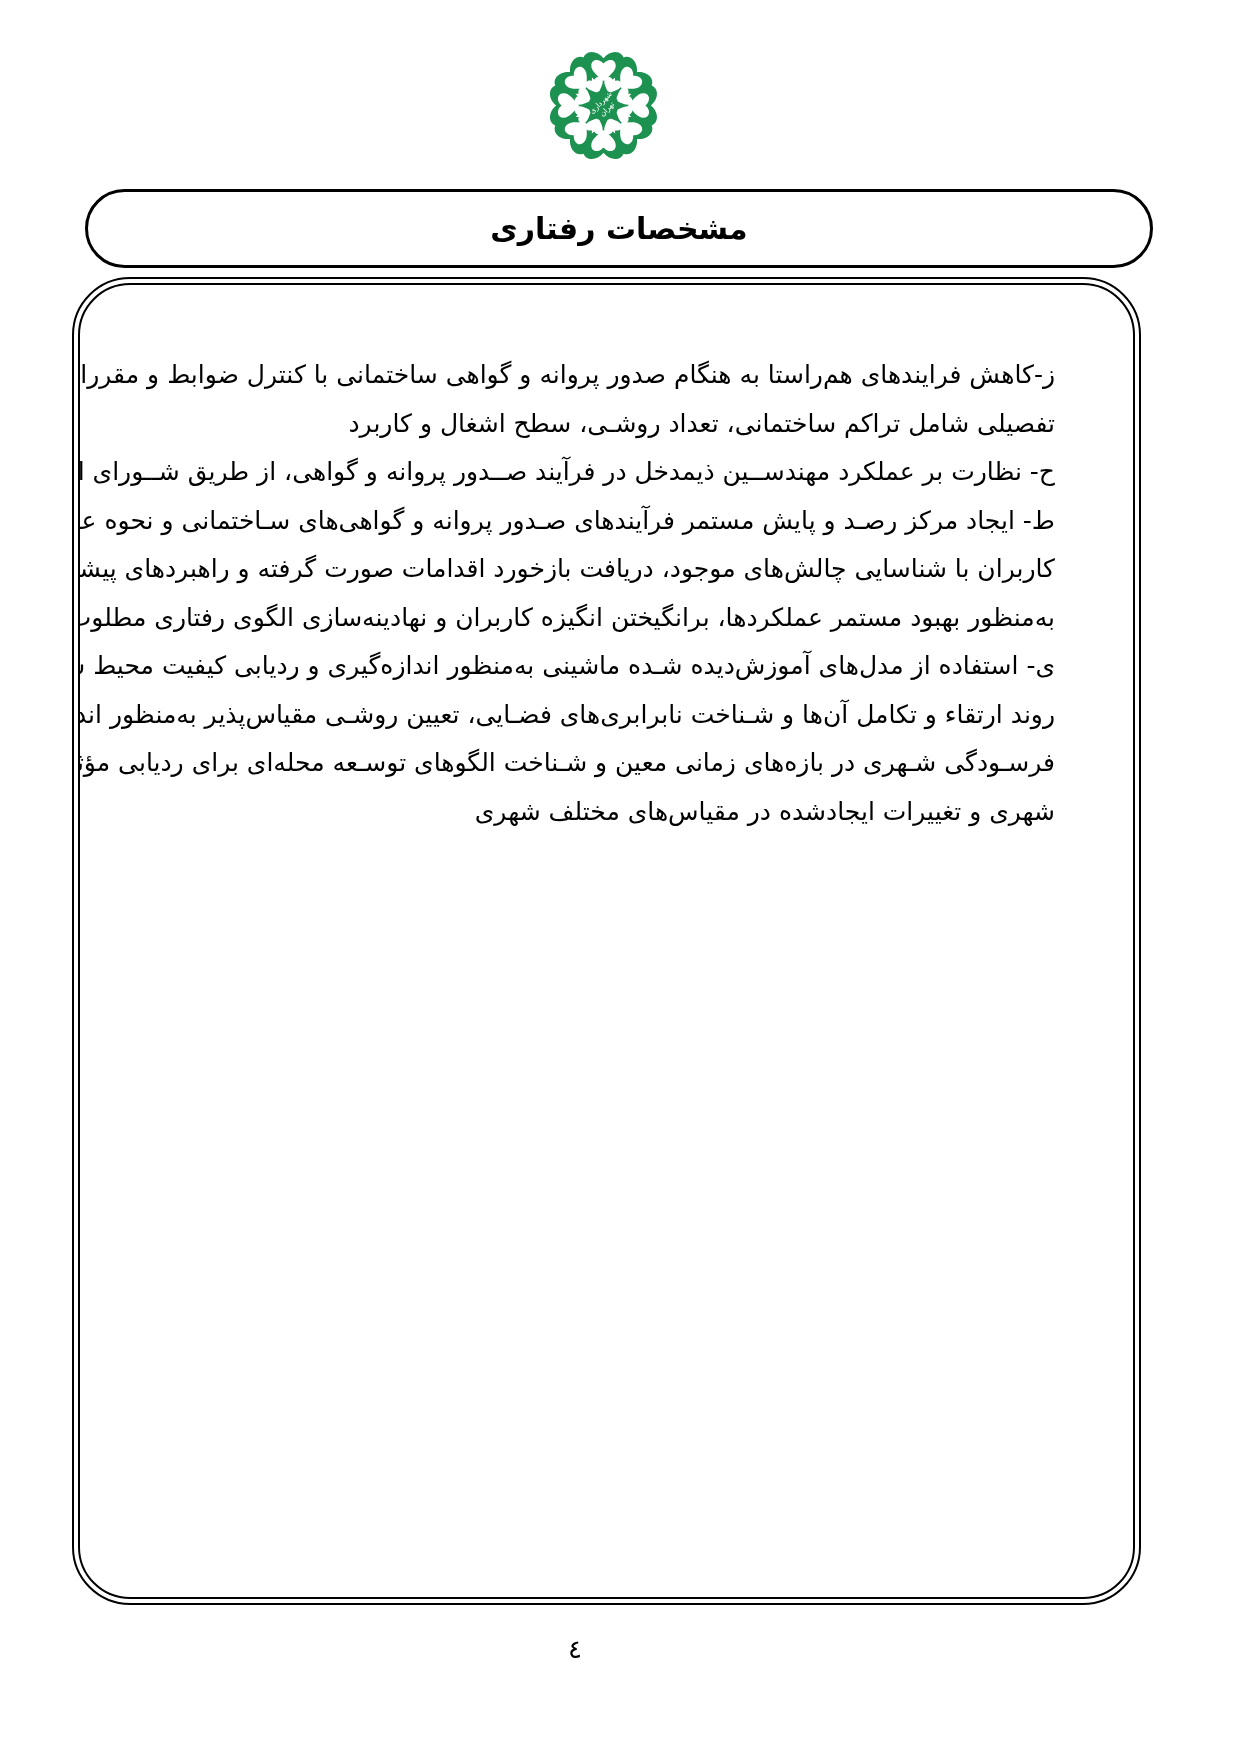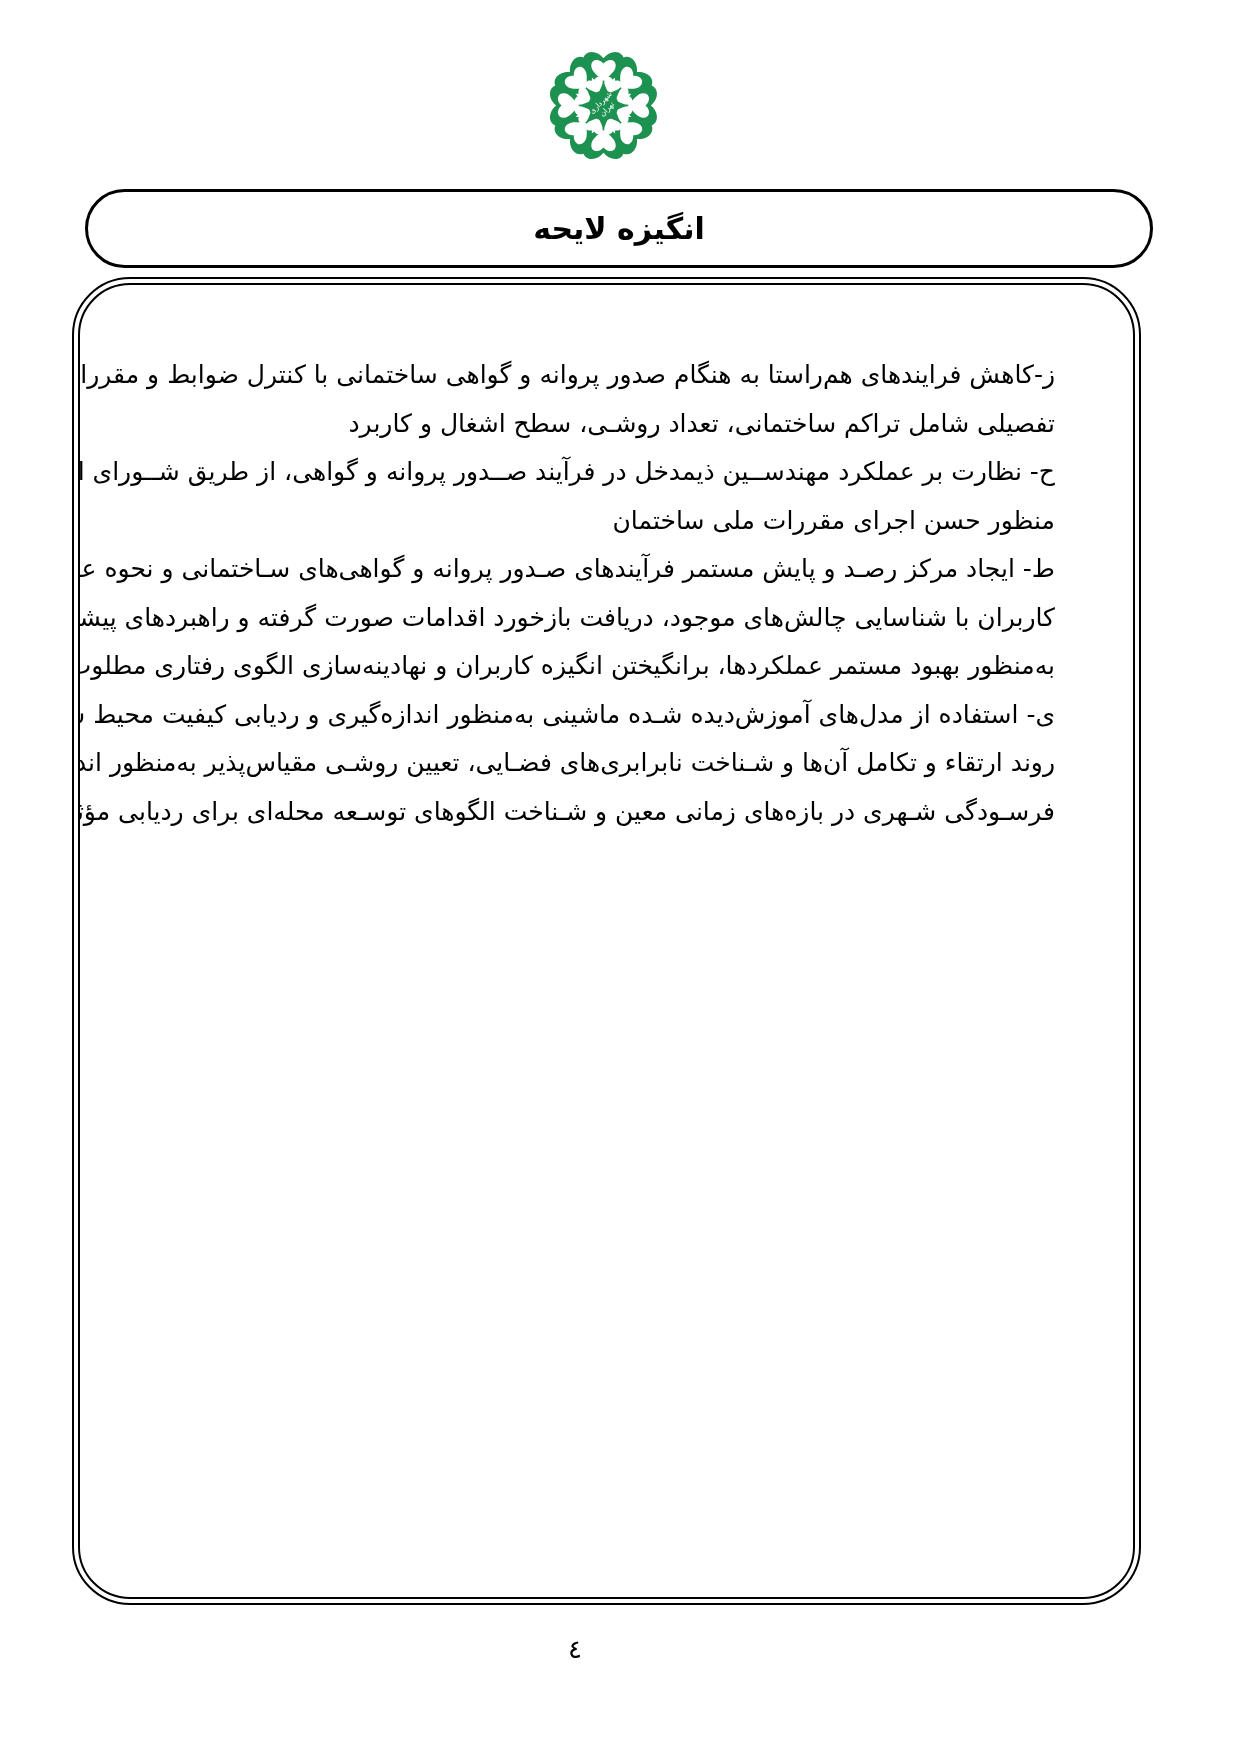--- a/index.html
+++ b/index.html
@@ -126,33 +126,33 @@
 
     <circle cx="70" cy="70" r="18" fill="#1d9150"></circle>
     <g transform="rotate(-45 70 70)" fill="#ffffff" font-size="9" font-family="DejaVu Sans, sans-serif">
       <text x="70" y="68" text-anchor="middle" direction="rtl">شهرداری</text>
       <text x="70" y="79" text-anchor="middle" direction="rtl">تهران</text>
     </g>
   </svg>
 </div>
 
 <div class="title-pill">
-  <div class="title">انگیزه لایحه</div>
+  <div class="title">مشخصات رفتاری</div>
 </div>
 
 <div class="main-box-outer">
   <div class="main-box-inner">
     <div class="doc-text" lang="fa">
       <div class="line">ز-کاهش فرایندهای هم‌راستا به هنگام صدور پروانه و گواهی ساختمانی با کنترل ضوابط و مقررات طرح</div>
       <div class="line para-end">تفصیلی شامل تراکم ساختمانی، تعداد روشـی، سطح اشغال و کاربرد</div>
       <div class="line">ح- نظارت بر عملکرد مهندســین ذیمدخل در فرآیند صــدور پروانه و گواهی، از طریق شــورای امن به</div>
-      <div class="line para-end">منظور حسن اجرای مقررات ملی ساختمان</div>
       <div class="line">ط- ایجاد مرکز رصـد و پایش مستمر فرآیندهای صـدور پروانه و گواهی‌های سـاختمانی و نحوه عملکرد</div>
       <div class="line">کاربران با شناسایی چالش‌های موجود، دریافت بازخورد اقدامات صورت گرفته و راهبردهای پیشنهادی</div>
       <div class="line para-end">به‌منظور بهبود مستمر عملکردها، برانگیختن انگیزه کاربران و نهادینه‌سازی الگوی رفتاری مطلوب</div>
       <div class="line">ی- استفاده از مدل‌های آموزش‌دیده شـده ماشینی به‌منظور اندازه‌گیری و ردیابی کیفیت محیط شـهری،</div>
       <div class="line">روند ارتقاء و تکامل آن‌ها و شـناخت نابرابری‌های فضـایی، تعیین روشـی مقیاس‌پذیر به‌منظور اندازه‌گیری</div>
       <div class="line">فرسـودگی شـهری در بازه‌های زمانی معین و شـناخت الگوهای توسـعه محله‌ای برای ردیابی مؤثر کیفیت</div>
+      <div class="line para-end">شهری و تغییرات ایجادشده در مقیاس‌های مختلف شهری</div>
     </div>
   </div>
 </div>
 
 <div class="page-number">٤</div>
 
 </body></html>

